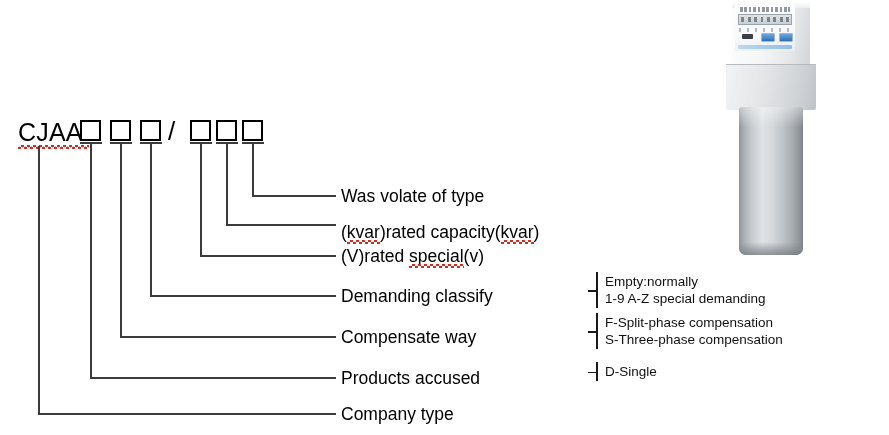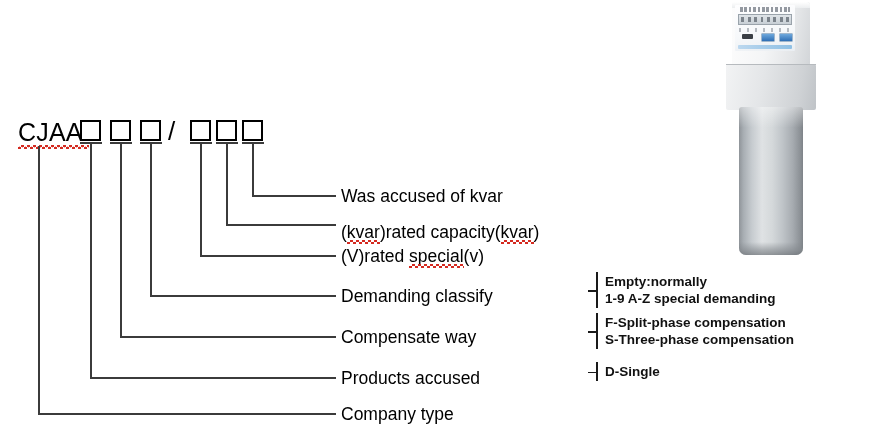--- a/index.html
+++ b/index.html
@@ -111,21 +111,20 @@
   .note-bracket::after {   
     content: "";
     position: absolute;
     left: 0; right: 2px;
     top: 50%;
     height: 1.6px;
     background: #1a1a1a;
   }
   .note-lines {
     padding-left: 7px;
-    font-weight: bold;
   }
   .note-line {
     font-size: 13.5px;
     line-height: 17px;
     white-space: nowrap;
     color: #111;
   }
 
   
   #product-photo {
@@ -274,21 +273,21 @@
 
     <path d="M121 143 V337 H336"></path>
 
     <path d="M91 143 V378 H336"></path>
 
     <path d="M39 146 V414 H336"></path>
   </g>
 </svg>
 
 <div class="main-label" style="top:186px">
-  <span>Was accused of kvar</span>
+  <span>Was volate of type</span>
 </div>
 
 <div class="main-label" style="top:222px">
   <span>(<span class="sq">kvar</span>)rated capacity(<span class="sq">kvar</span>)</span>
 </div>
 
 <div class="main-label" style="top:246px">
   <span>(V)rated <span class="sq">special</span>(v)</span>
 </div>
 

